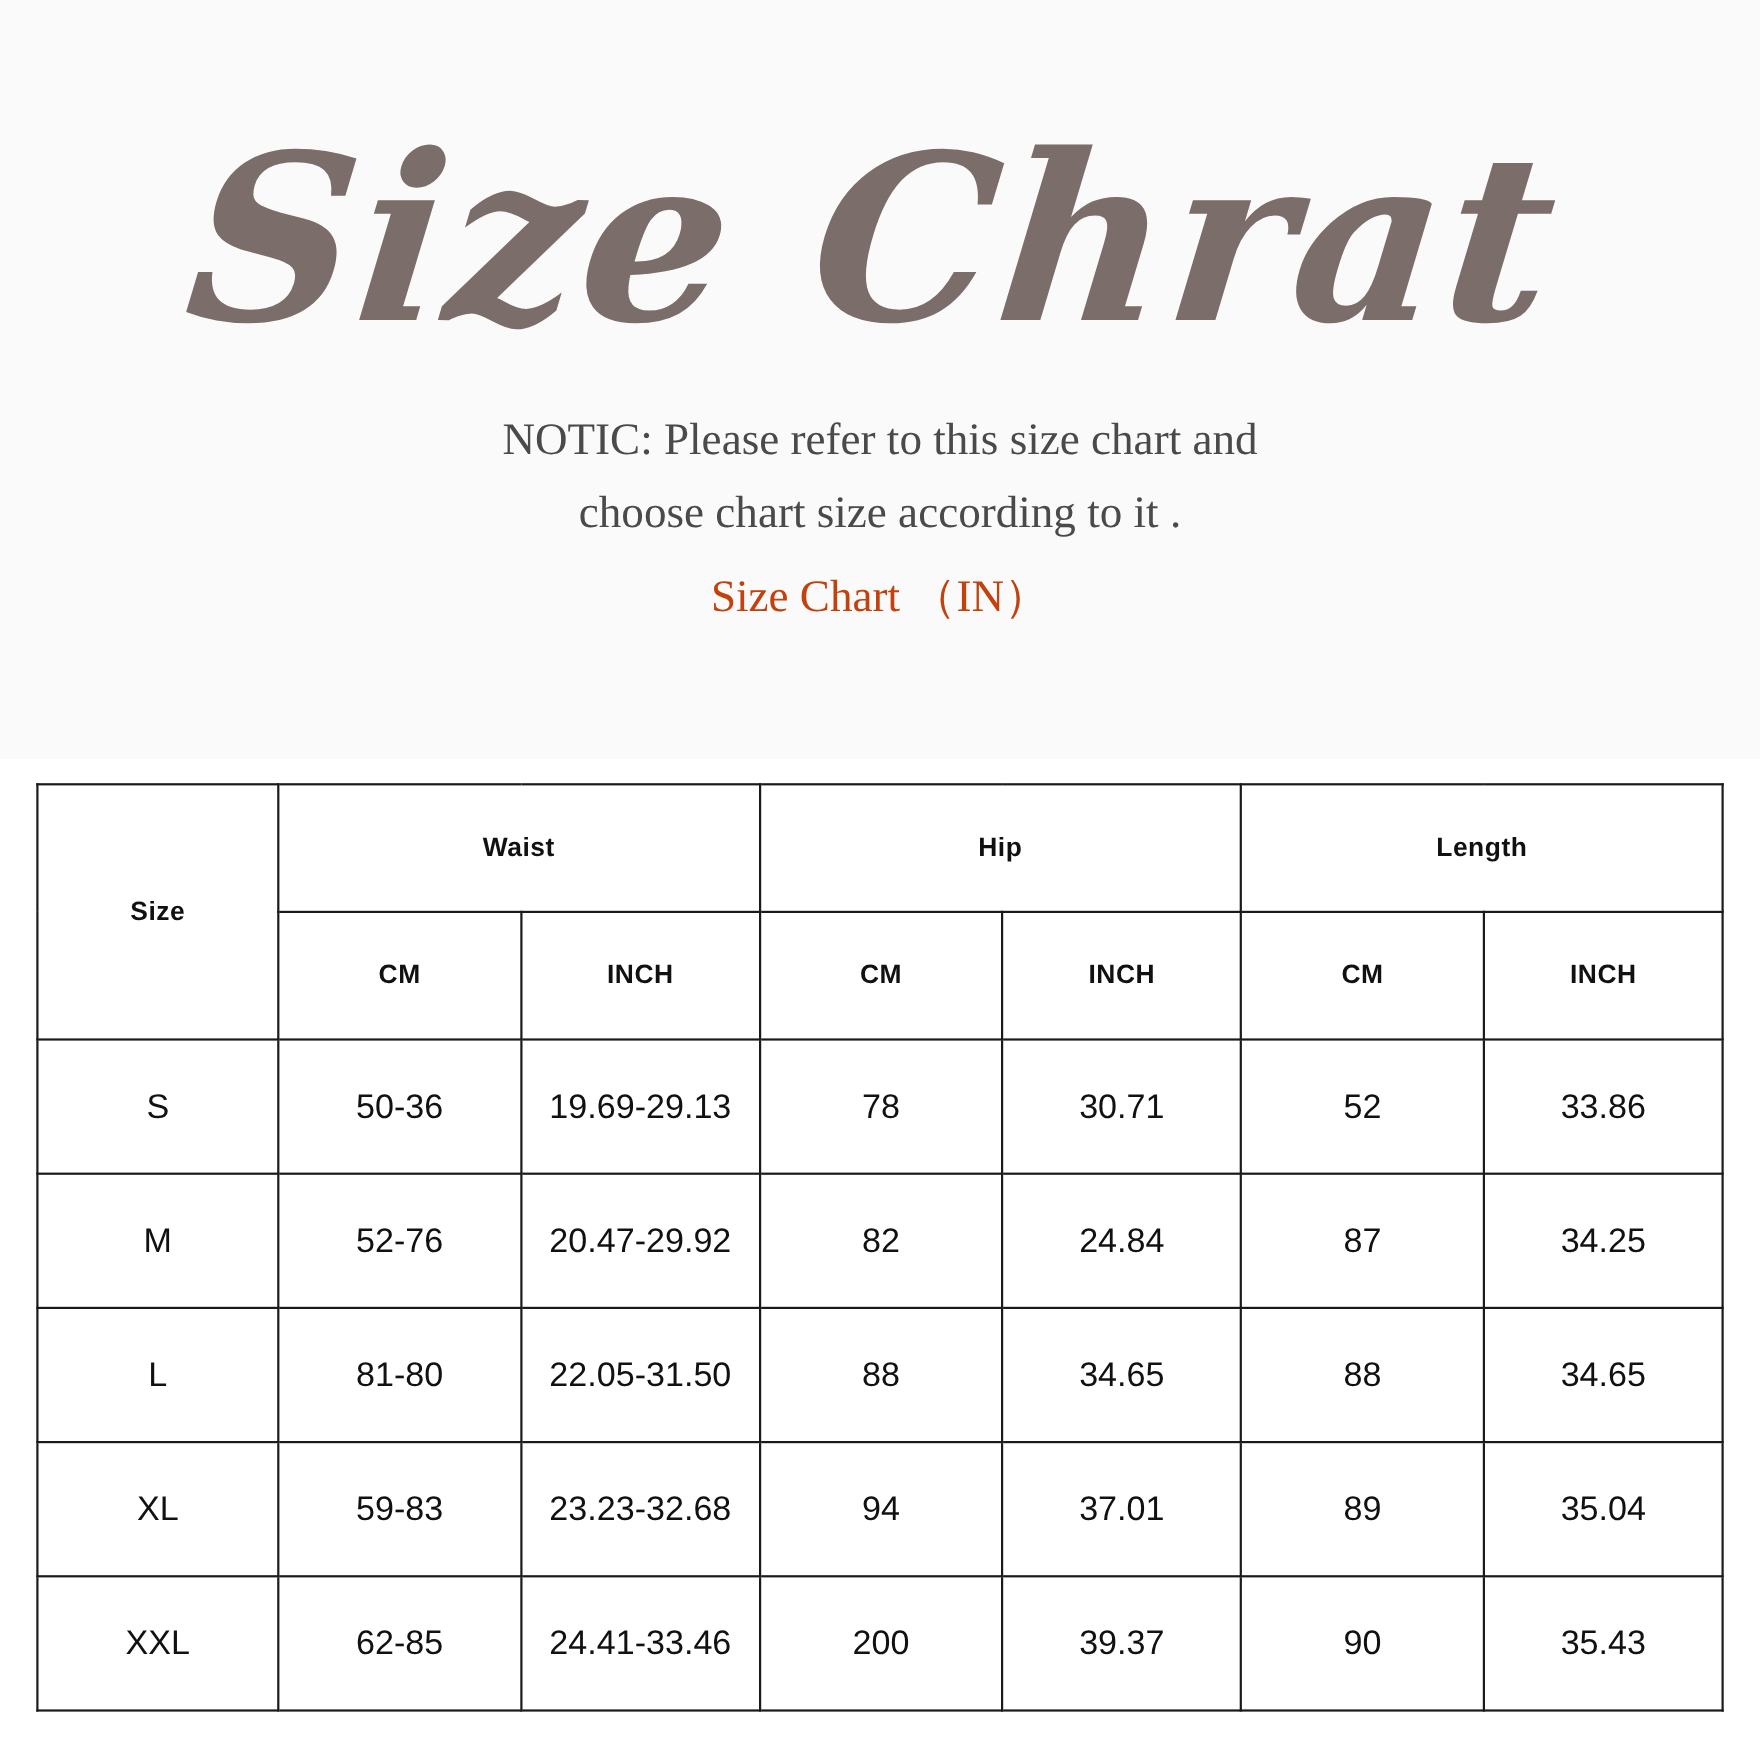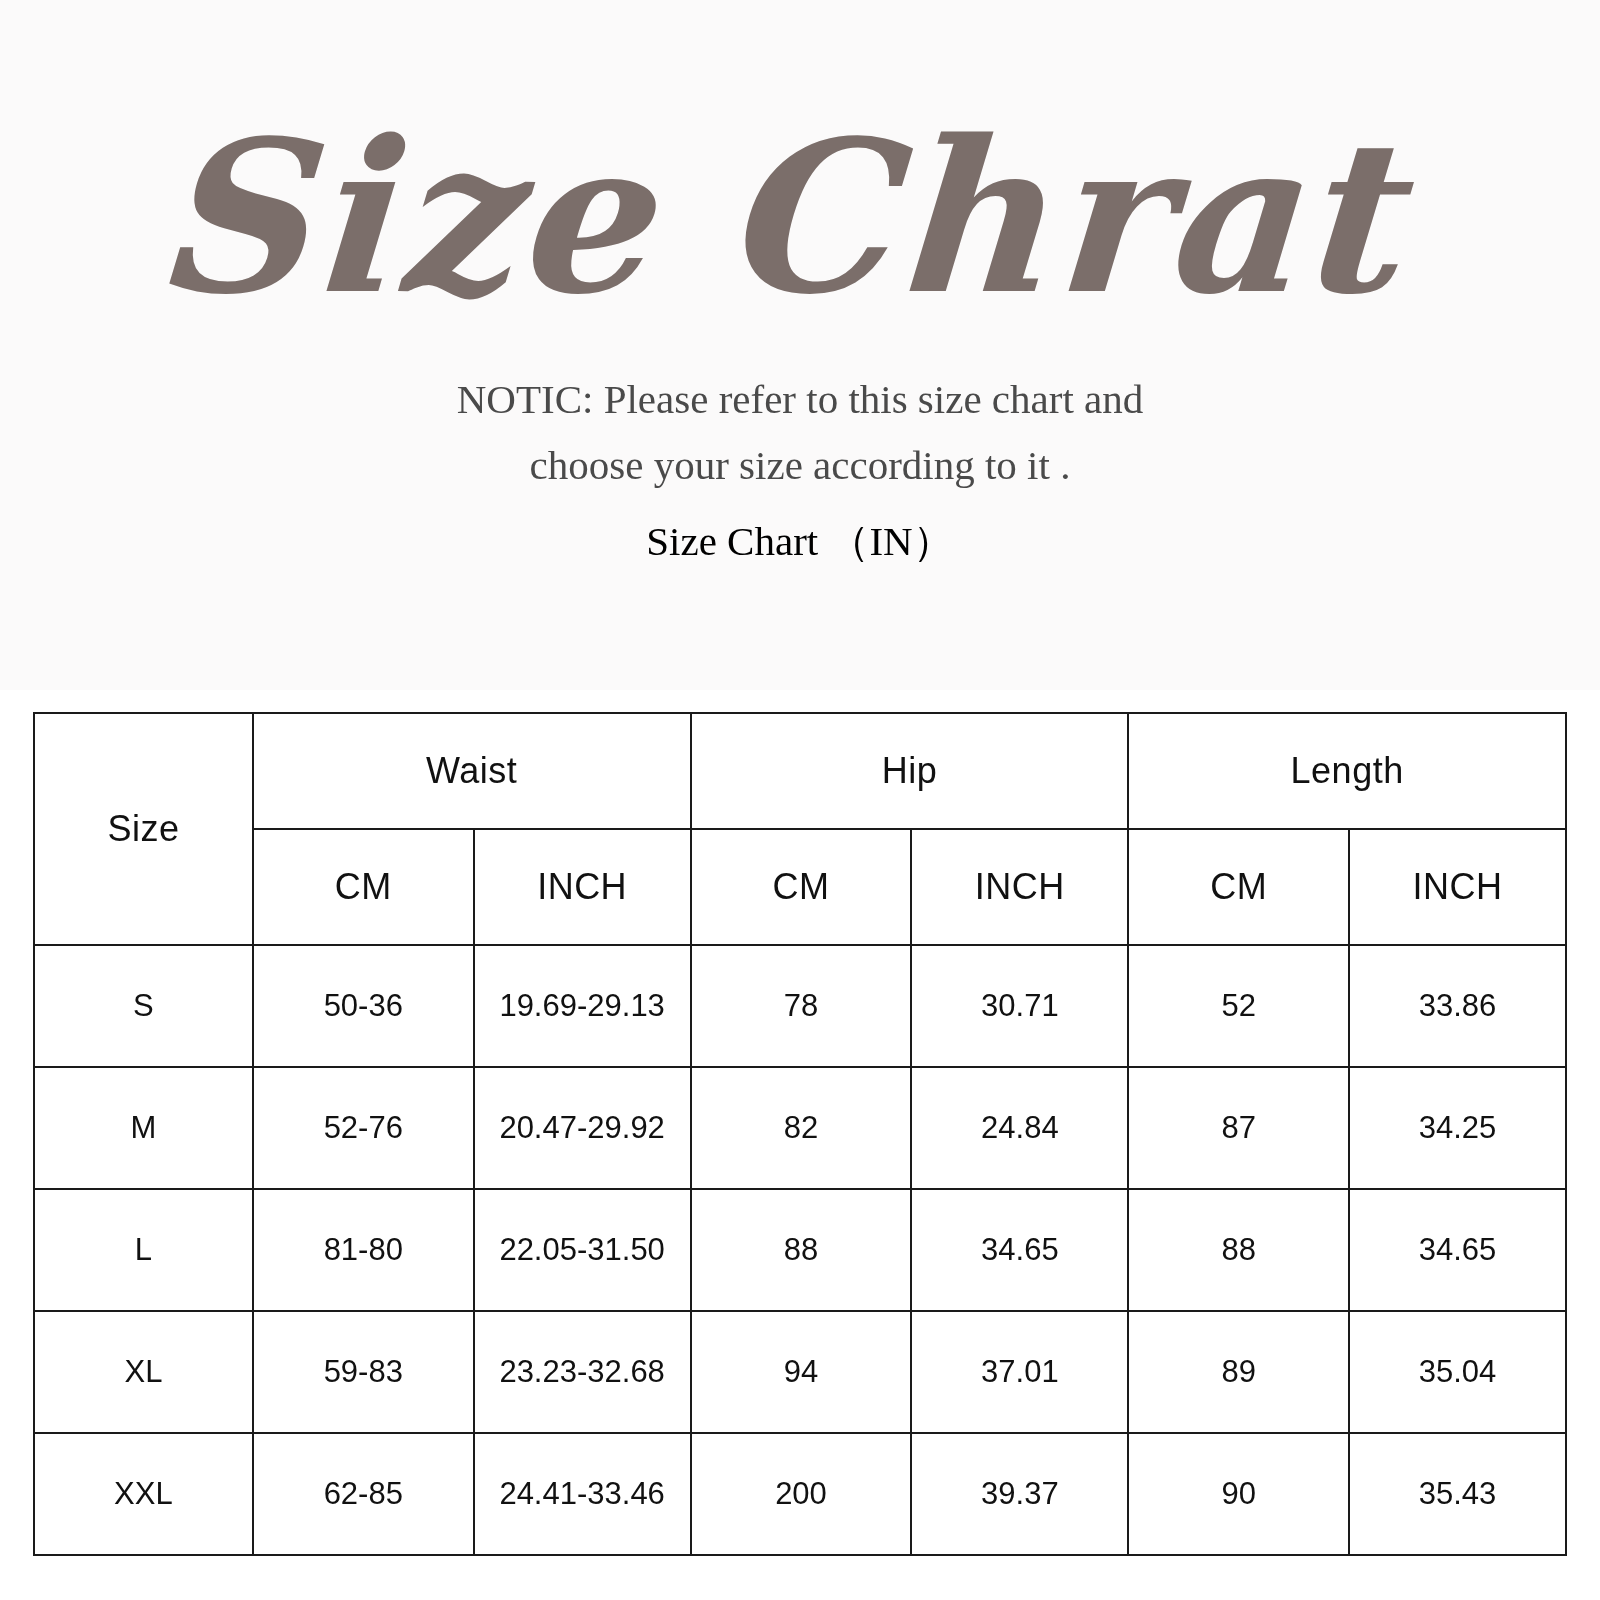--- a/index.html
+++ b/index.html
@@ -53,21 +53,21 @@
     padding-top: 48px;
   }
 
   .notice-line {
     display: block;
   }
 
   .subtitle {
     font-family: "Liberation Serif", serif;
     font-size: 41px;
-    color: #000000;
+    color: #c2410c;
     padding-top: 10px;
     display: block;
   }
 
   
   .table-wrap {
     position: absolute;
     left: 33px;
     top: 712px;
     width: 1534px;
@@ -81,22 +81,22 @@
 
   table.size-table th,
   table.size-table td {
     border: 2px solid #1a1a1a;
     text-align: center;
     vertical-align: middle;
     color: #111111;
   }
 
   table.size-table th {
-    font-size: 36px;
-    font-weight: 400;
+    font-size: 24px;
+    font-weight: 700;
     letter-spacing: 0.5px;
     margin-top: 48px;
   }
 
   table.size-table td {
     font-size: 31px;
     font-weight: 400;
     height: 118px;
   }
 
@@ -120,21 +120,21 @@
 </style>
 </head>
 <body>
 
 <div class="page">
 
   <div class="header">
     <h1 class="title">Size Chrat</h1>
     <p class="notice">
       <span class="notice-line">NOTIC: Please refer to this size chart and</span>
-      <span class="notice-line">choose your size according to it .</span>
+      <span class="notice-line">choose chart size according to it .</span>
       <span class="subtitle">Size Chart （IN）</span>
     </p>
   </div>
 
   <div class="table-wrap">
     <table class="size-table">
       <colgroup>
         <col class="col-size">
         <col class="col-cm">
         <col class="col-inch">

